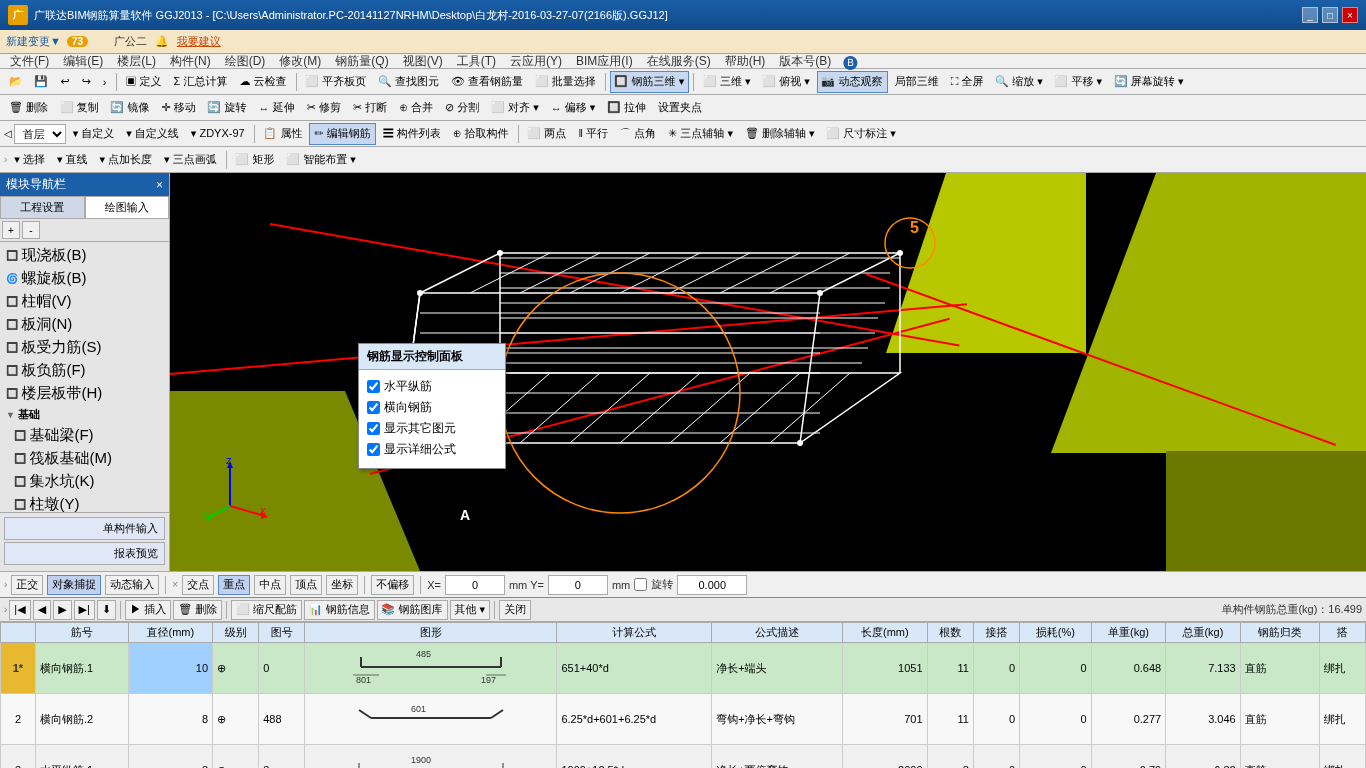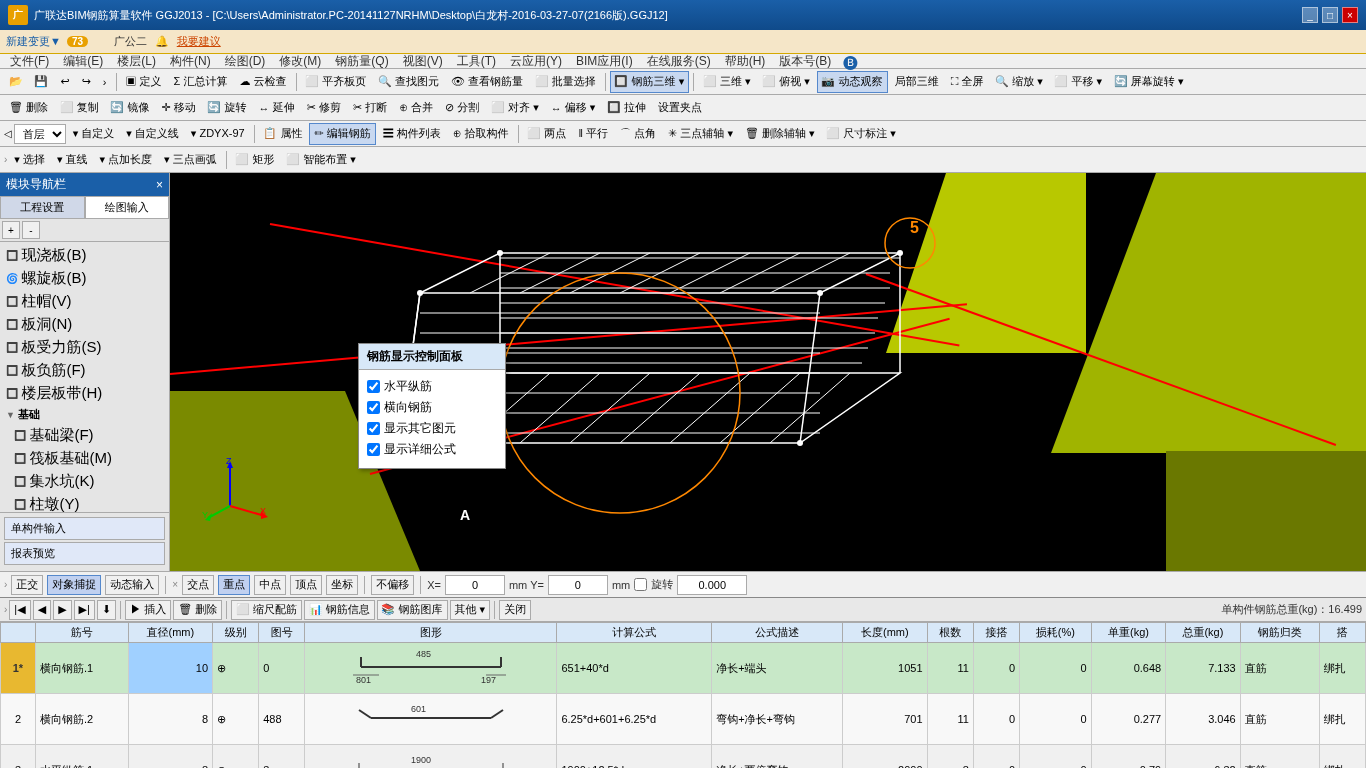--- a/index.html
+++ b/index.html
@@ -45,21 +45,21 @@
     .sidebar-tab { flex: 1; text-align: center; padding: 3px; background: #d0d8e8; border: 1px solid #aaa; font-size: 11px; cursor: pointer; }
     .sidebar-tab.active { background: white; }
     #sidebar-tree { flex: 1; overflow-y: auto; padding: 2px; }
     .tree-item { padding: 2px 4px; cursor: pointer; display: flex; align-items: center; gap: 3px; font-size: 11px; white-space: nowrap; }
     .tree-item .tree-icon { font-size: 10px; color: #666; }
     .tree-item .tree-label { font-size: 15px; }
     .tree-group { padding-left: 8px; }
     .tree-section-header { padding: 2px 4px; font-size: 11px; font-weight: bold; display: flex; align-items: center; gap: 3px; cursor: pointer; }
     .collapse-icon { font-size: 9px; color: #666; }
     #sidebar-bottom { padding: 4px; border-top: 1px solid #aaa; }
-    .sidebar-bottom-item { padding: 3px 6px; font-size: 11px; cursor: pointer; background: #e0e8f8; border: 1px solid #aaa; margin-bottom: 2px; text-align: left; }
+    .sidebar-bottom-item { padding: 3px 6px; font-size: 11px; cursor: pointer; background: #e0e8f8; border: 1px solid #aaa; margin-bottom: 2px; text-align: right; }
 
     
     #viewport { flex: 1; background: #000; position: relative; overflow: hidden; }
     
     
     .vp-bg { position: absolute; top: 0; left: 0; right: 0; bottom: 0; background: #000; }
 
     
     #coordbar { height: 26px; background: #f0f0f0; border-top: 1px solid #aaa; display: flex; align-items: center; padding: 0 4px; gap: 4px; font-size: 11px; }
     .coord-btn { height: 20px; padding: 0 4px; border: 1px solid #aaa; background: #f0f0f0; cursor: pointer; font-size: 11px; white-space: nowrap; }

